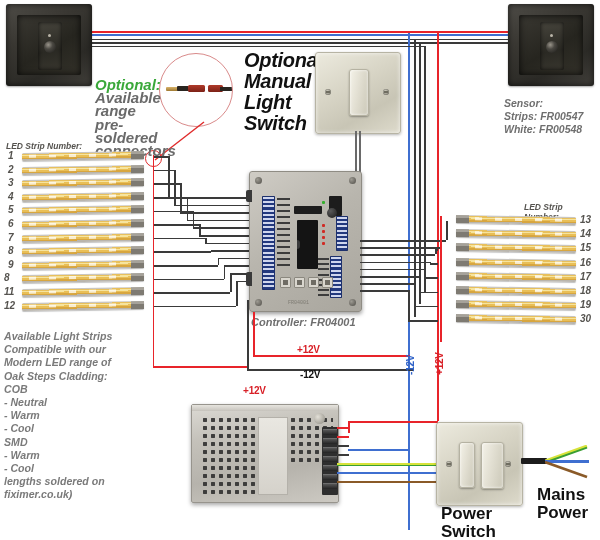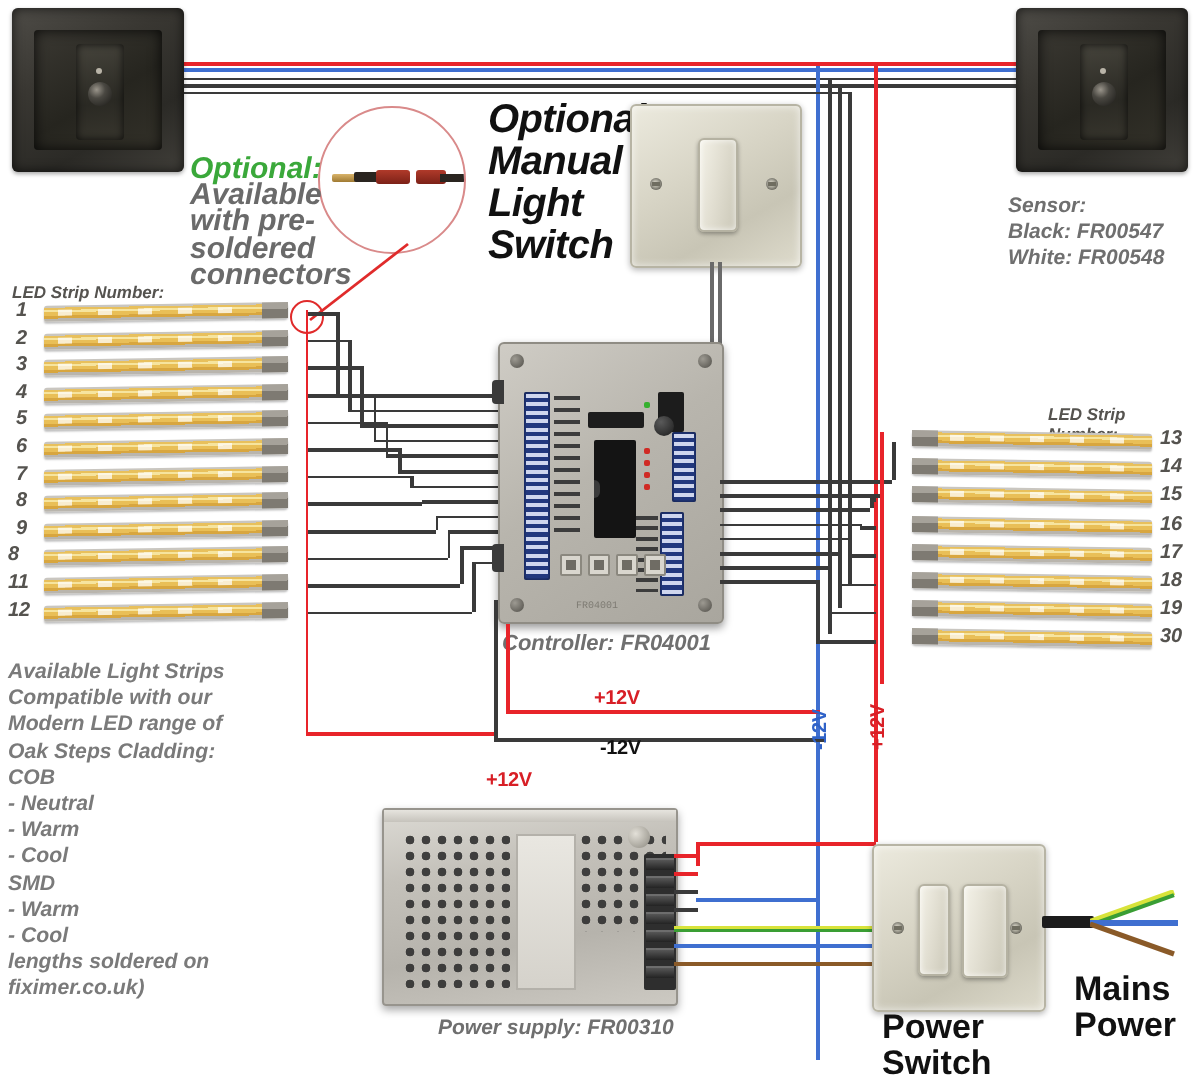--- a/index.html
+++ b/index.html
@@ -141,21 +141,21 @@
   </div>
 
   <div class="sensor abs" style="left:508px;top:4px;width:86px;height:82px;">
     <div class="inner"></div>
     <div class="win" style="left:32px;top:18px;width:24px;height:48px;"></div>
     <div class="dot" style="left:42px;top:30px;width:3px;height:3px;"></div>
     <div class="lens" style="left:38px;top:37px;width:12px;height:12px;"></div>
   </div>
 
   <div class="capt" style="left:504px;top:97px;text-align:right;">Sensor:</div>
-  <div class="capt" style="left:504px;top:110px;">Black: FR00547</div>
+  <div class="capt" style="left:504px;top:110px;">Strips: FR00547</div>
   <div class="capt" style="left:504px;top:123px;">White: FR00548</div>
 
   <div class="hdln" style="left:244px;top:50px;">
     <div>Optional</div>
     <div>Manual</div>
     <div>Light</div>
     <div>Switch</div>
   </div>
 
   <div class="plate abs" style="left:315px;top:52px;width:84px;height:80px;">
@@ -183,21 +183,21 @@
   <div class="abs" style="left:152px;top:120px;width:55px;height:42px;">
     <svg width="55" height="42" viewBox="0 0 55 42">
       <line x1="52" y1="2" x2="3" y2="40" stroke="#e02b2b" stroke-width="1.4"></line>
     </svg>
   </div>
   <div class="smallcircle" style="left:145px;top:150px;width:15px;height:15px;"></div>
 
   <div class="optblock" style="left:95px;top:78px;width:72px;">
     <div><span class="g">Optional:</span></div>
     <div>Available</div>
-    <div>with pre-</div>
+    <div>range pre-</div>
     <div>soldered</div>
     <div>connectors</div>
   </div>
 
   <div class="stripnum" style="left:6px;top:141px;font-size:8.5px;">LED Strip Number:</div>
 
   <div id="left-strips">
       <div class="strip" style="left: 22px; top: 152px; width: 122px; transform: skewY(-0.9deg);">
         <div class="segs"></div>
         <div class="tip" style="left: 109px;"></div>
@@ -485,21 +485,20 @@
 
   <div class="wire wv red abs" style="left:348px;top:421px;height:12px;"></div>
   <div class="wire wh red abs" style="left:348px;top:421px;width:90px;"></div>
   <div class="wire wv blk abs" style="left:353px;top:445px;height:0px;"></div>
   <div class="wire wh blue abs" style="left:348px;top:449px;width:61px;"></div>
 
   <div class="wire wh abs ygr" style="left:348px;top:463px;width:88px;height:3px;"></div>
   <div class="wire wh blue abs" style="left:348px;top:472px;width:88px;"></div>
   <div class="wire wh brn abs" style="left:348px;top:481px;width:88px;"></div>
 
-  <div class="capt" style="left:219px;top:508px;font-size:10.5px;">Power supply:   FR00310</div>
 
   <div class="plate abs" style="left:436px;top:422px;width:85px;height:82px;">
     <div class="rocker" style="left:22px;top:19px;width:14px;height:44px;"></div>
     <div class="rocker" style="left:44px;top:19px;width:21px;height:45px;"></div>
     <div class="screw" style="left:9px;top:38px;"></div>
     <div class="screw" style="left:68px;top:38px;"></div>
   </div>
 
   <div class="abs" style="left:521px;top:458px;width:26px;height:6px;background:#1c1c1c;border-radius:1px;"></div>
   <div class="abs" style="left:545px;top:445px;width:44px;height:18px;">

